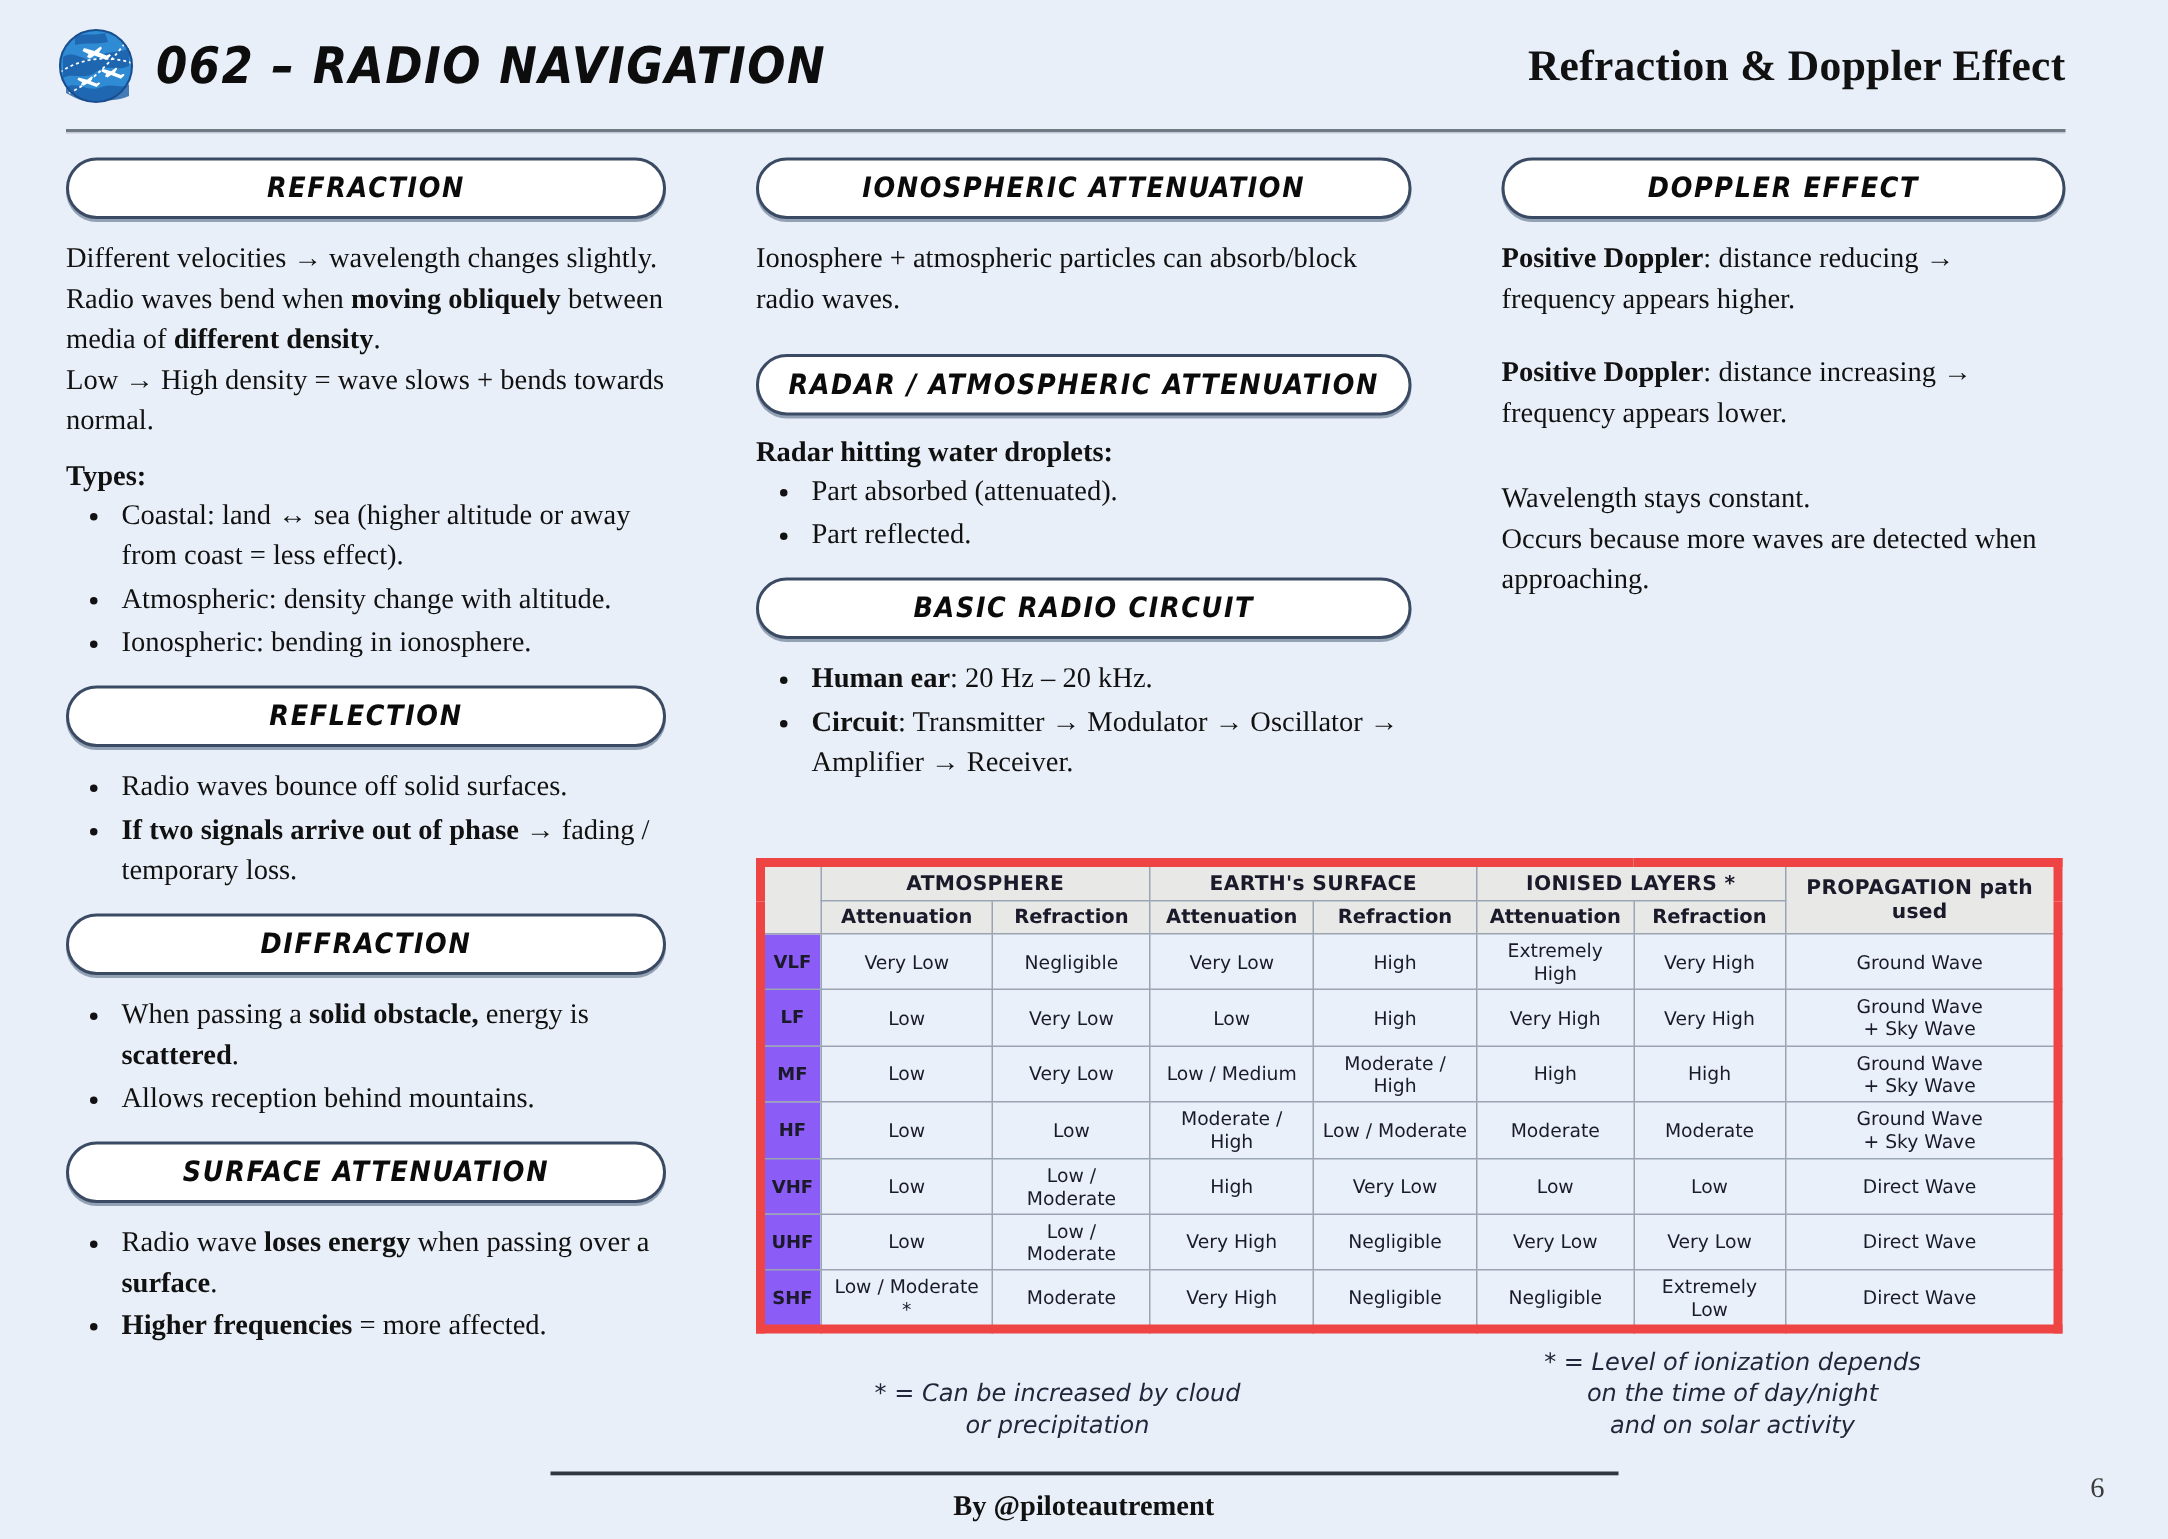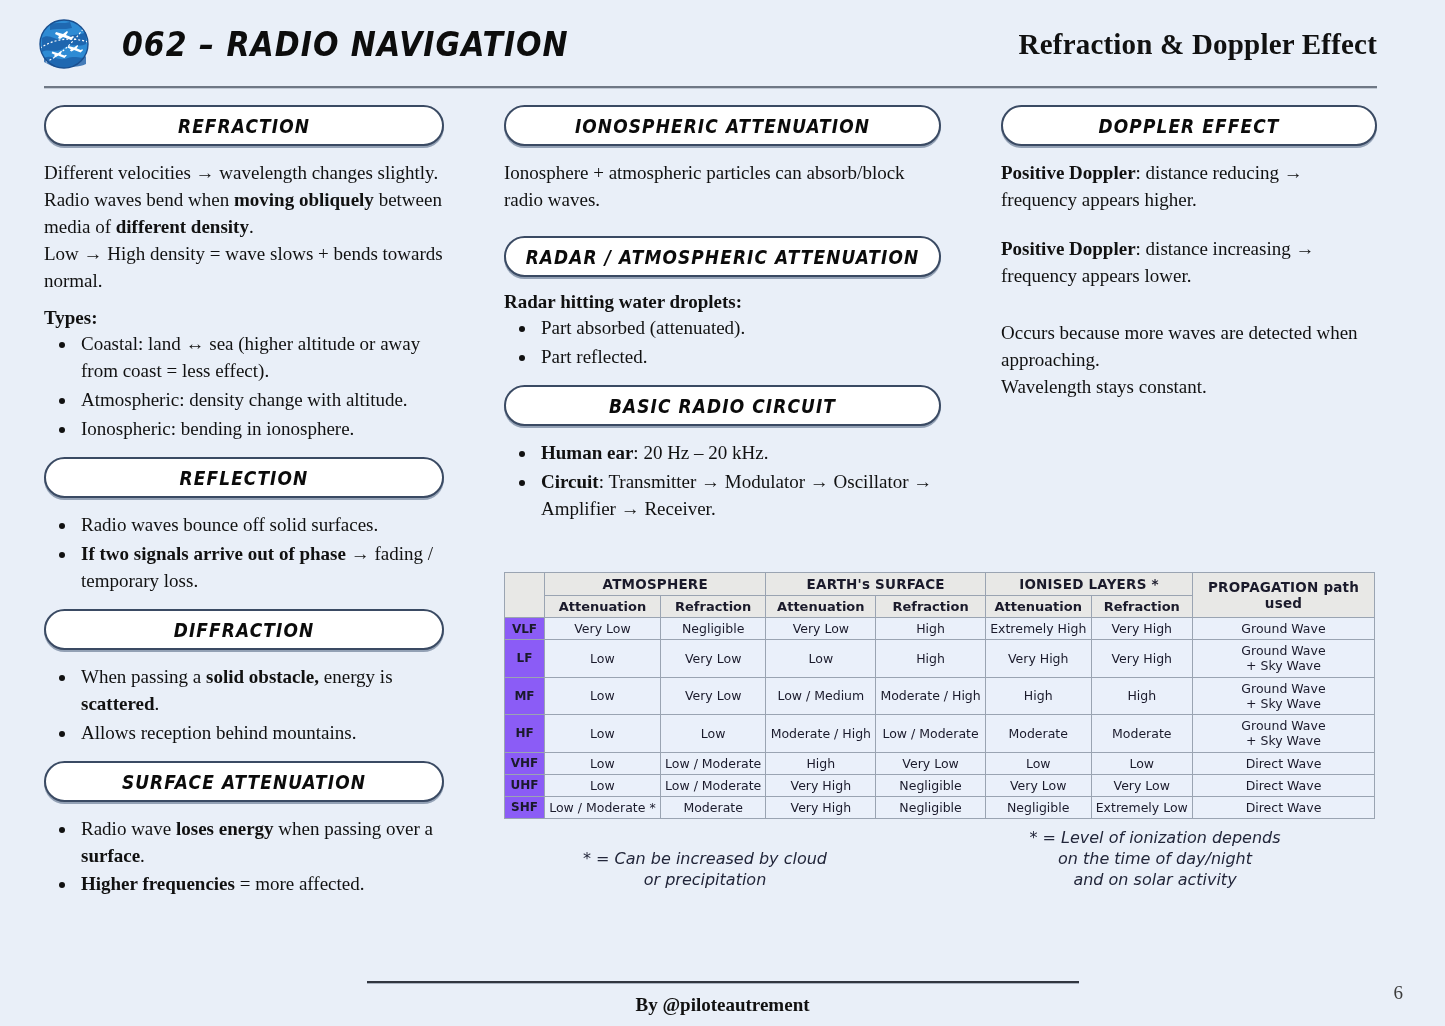--- a/index.html
+++ b/index.html
@@ -9,21 +9,21 @@
     background:#e9eff8;
     font-family:"Liberation Serif", serif;
     color:#111;
     overflow:hidden;
   }
   .page { position:relative; width:1445px; height:1026px; padding:0; }
 
   
   .header { display:flex; align-items:center; justify-content:space-between;
             padding:18px 68px 0 38px; }
-  .brand { display:flex; align-items:center; gap:32px;justify-content:space-between; }
+  .brand { display:flex; align-items:center; gap:14px;justify-content:space-between; }
   .globe { width:52px; height:52px; flex:0 0 52px; }
   .course-title {
     font-family:"DejaVu Sans", sans-serif;
     font-weight:bold; font-style:italic;
     font-size:30px; letter-spacing:1px;
     text-transform:uppercase;
     color:#0d0d0d;
     transform:scaleY(1.12);
     transform-origin:left center;
   }
@@ -74,21 +74,21 @@
 
   
   .table-wrap { margin-top:4px; }
   table.freq {
     border-collapse:collapse;
     width:871px;
     font-family:"DejaVu Sans", sans-serif;
     font-size:12.5px;
     color:#1a1a2b;
     background:#eaf0fa;
-    border:1px solid #ef4444;
+    border:6px solid #ef4444;
   }
   table.freq td, table.freq th { border:1px solid #9aa4b2; padding:3px 4px; text-align:center; }
   table.freq thead th { background:#e8e8e6; font-weight:bold; font-size:13px; }
   table.freq thead th.grp { font-size:13.5px; letter-spacing:.2px; }
   table.freq thead th.corner { background:#e8e8e6; border-right:1px solid #9aa4b2; }
   table.freq tbody td { background:#eaf0fa; }
   table.freq tbody td.band { font-weight:bold; font-size:12px; background:#8b5cf6; width:40px; }
   table.freq tbody tr.tall td { height:32px; }
   .two-line { line-height:1.22; }
   .notes { display:flex; margin-top:8px; font-family:"DejaVu Sans", sans-serif;
@@ -209,22 +209,22 @@
         <span class="pill-text">DOPPLER EFFECT</span>
       </div>
       <p class="body">
         <b>Positive Doppler</b><span>: distance reducing → frequency appears higher.</span>
       </p>
       <div class="spacer-sm"></div>
       <p class="body">
         <b>Positive Doppler</b><span>: distance increasing → frequency appears lower.</span>
       </p>
       <div class="spacer-md"></div>
+      <p class="body tight">Wavelength stays constant.</p>
       <p class="body tight">Occurs because more waves are detected when approaching.</p>
-      <p class="body tight">Wavelength stays constant.</p>
     </div>
   </div>
 
   <div style="position:absolute; left:504px; top:568px; width:875px;">
     <div class="table-wrap">
       <table class="freq">
         <thead>
           <tr>
             <th class="corner" rowspan="2"></th>
             <th class="grp" colspan="2">ATMOSPHERE</th>

